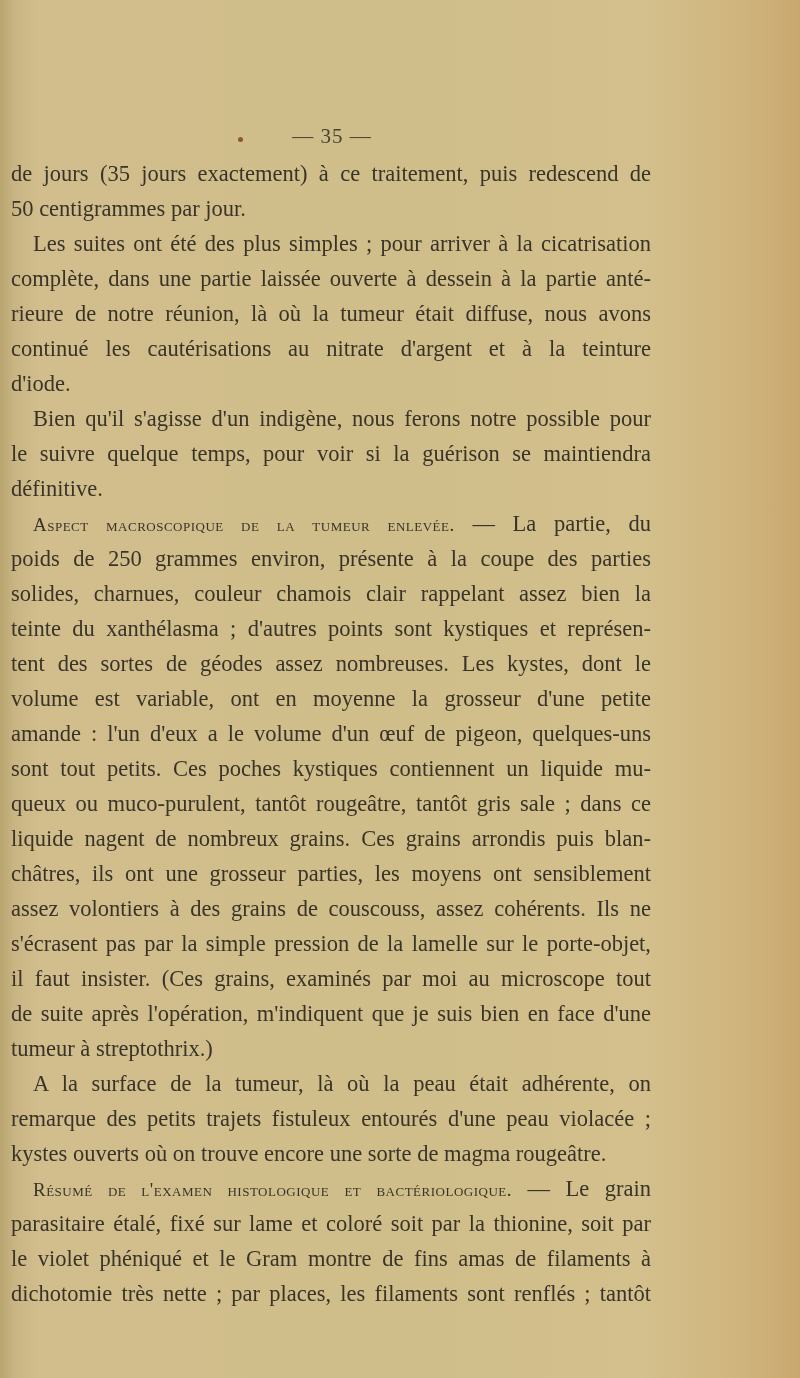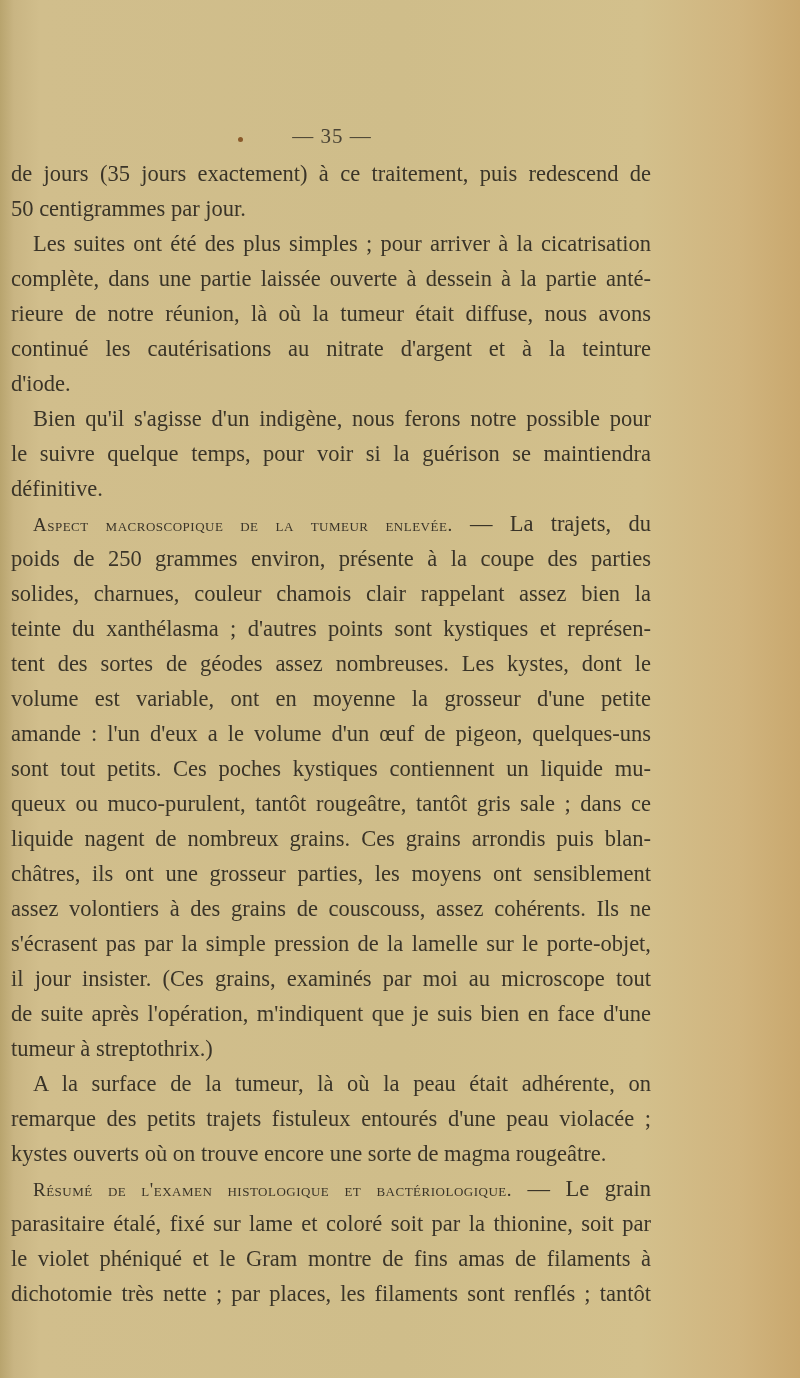--- a/index.html
+++ b/index.html
@@ -36,34 +36,34 @@
     <span class="line">de jours (35 jours exactement) à ce traitement, puis redescend de</span>
     <span class="line last">50 centigrammes par jour.</span>
     <span class="line indent">Les suites ont été des plus simples ; pour arriver à la cicatrisation</span>
     <span class="line">complète, dans une partie laissée ouverte à dessein à la partie anté-</span>
     <span class="line">rieure de notre réunion, là où la tumeur était diffuse, nous avons</span>
     <span class="line">continué les cautérisations au nitrate d'argent et à la teinture</span>
     <span class="line last">d'iode.</span>
     <span class="line indent">Bien qu'il s'agisse d'un indigène, nous ferons notre possible pour</span>
     <span class="line">le suivre quelque temps, pour voir si la guérison se maintiendra</span>
     <span class="line last">définitive.</span>
-    <span class="line indent"><span class="sc">Aspect macroscopique de la tumeur enlevée.</span><span> — La trajets, du</span></span>
+    <span class="line indent"><span class="sc">Aspect macroscopique de la tumeur enlevée.</span><span> — La partie, du</span></span>
     <span class="line">poids de 250 grammes environ, présente à la coupe des parties</span>
     <span class="line">solides, charnues, couleur chamois clair rappelant assez bien la</span>
     <span class="line">teinte du xanthélasma ; d'autres points sont kystiques et représen-</span>
     <span class="line">tent des sortes de géodes assez nombreuses. Les kystes, dont le</span>
     <span class="line">volume est variable, ont en moyenne la grosseur d'une petite</span>
     <span class="line">amande : l'un d'eux a le volume d'un œuf de pigeon, quelques-uns</span>
     <span class="line">sont tout petits. Ces poches kystiques contiennent un liquide mu-</span>
     <span class="line">queux ou muco-purulent, tantôt rougeâtre, tantôt gris sale ; dans ce</span>
     <span class="line">liquide nagent de nombreux grains. Ces grains arrondis puis blan-</span>
     <span class="line">châtres, ils ont une grosseur parties, les moyens ont sensiblement</span>
     <span class="line">assez volontiers à des grains de couscouss, assez cohérents. Ils ne</span>
     <span class="line">s'écrasent pas par la simple pression de la lamelle sur le porte-objet,</span>
-    <span class="line">il jour insister. (Ces grains, examinés par moi au microscope tout</span>
+    <span class="line">il faut insister. (Ces grains, examinés par moi au microscope tout</span>
     <span class="line">de suite après l'opération, m'indiquent que je suis bien en face d'une</span>
     <span class="line last">tumeur à streptothrix.)</span>
     <span class="line indent">A la surface de la tumeur, là où la peau était adhérente, on</span>
     <span class="line">remarque des petits trajets fistuleux entourés d'une peau violacée ;</span>
     <span class="line last">kystes ouverts où on trouve encore une sorte de magma rougeâtre.</span>
     <span class="line indent"><span class="sc">Résumé de l'examen histologique et bactériologique.</span><span> — Le grain</span></span>
     <span class="line">parasitaire étalé, fixé sur lame et coloré soit par la thionine, soit par</span>
     <span class="line">le violet phéniqué et le Gram montre de fins amas de filaments à</span>
     <span class="line">dichotomie très nette ; par places, les filaments sont renflés ; tantôt</span>
 

